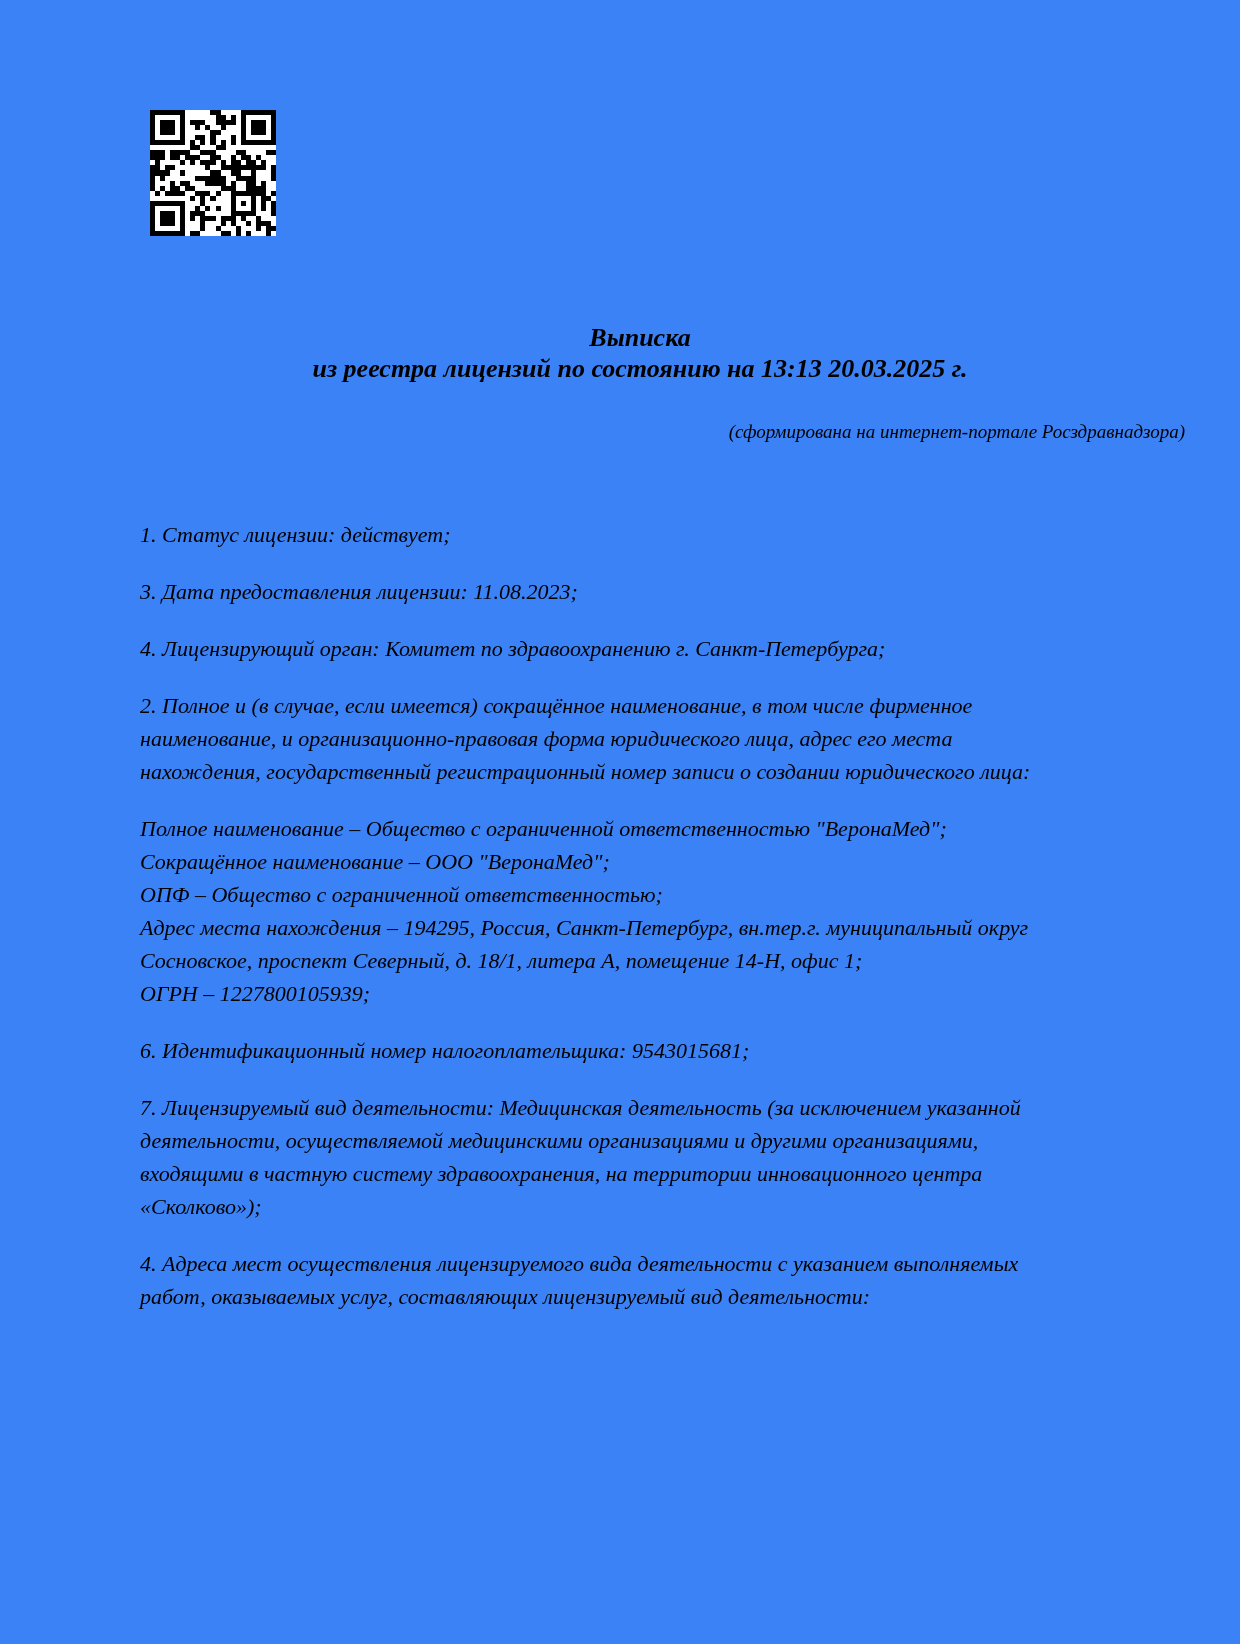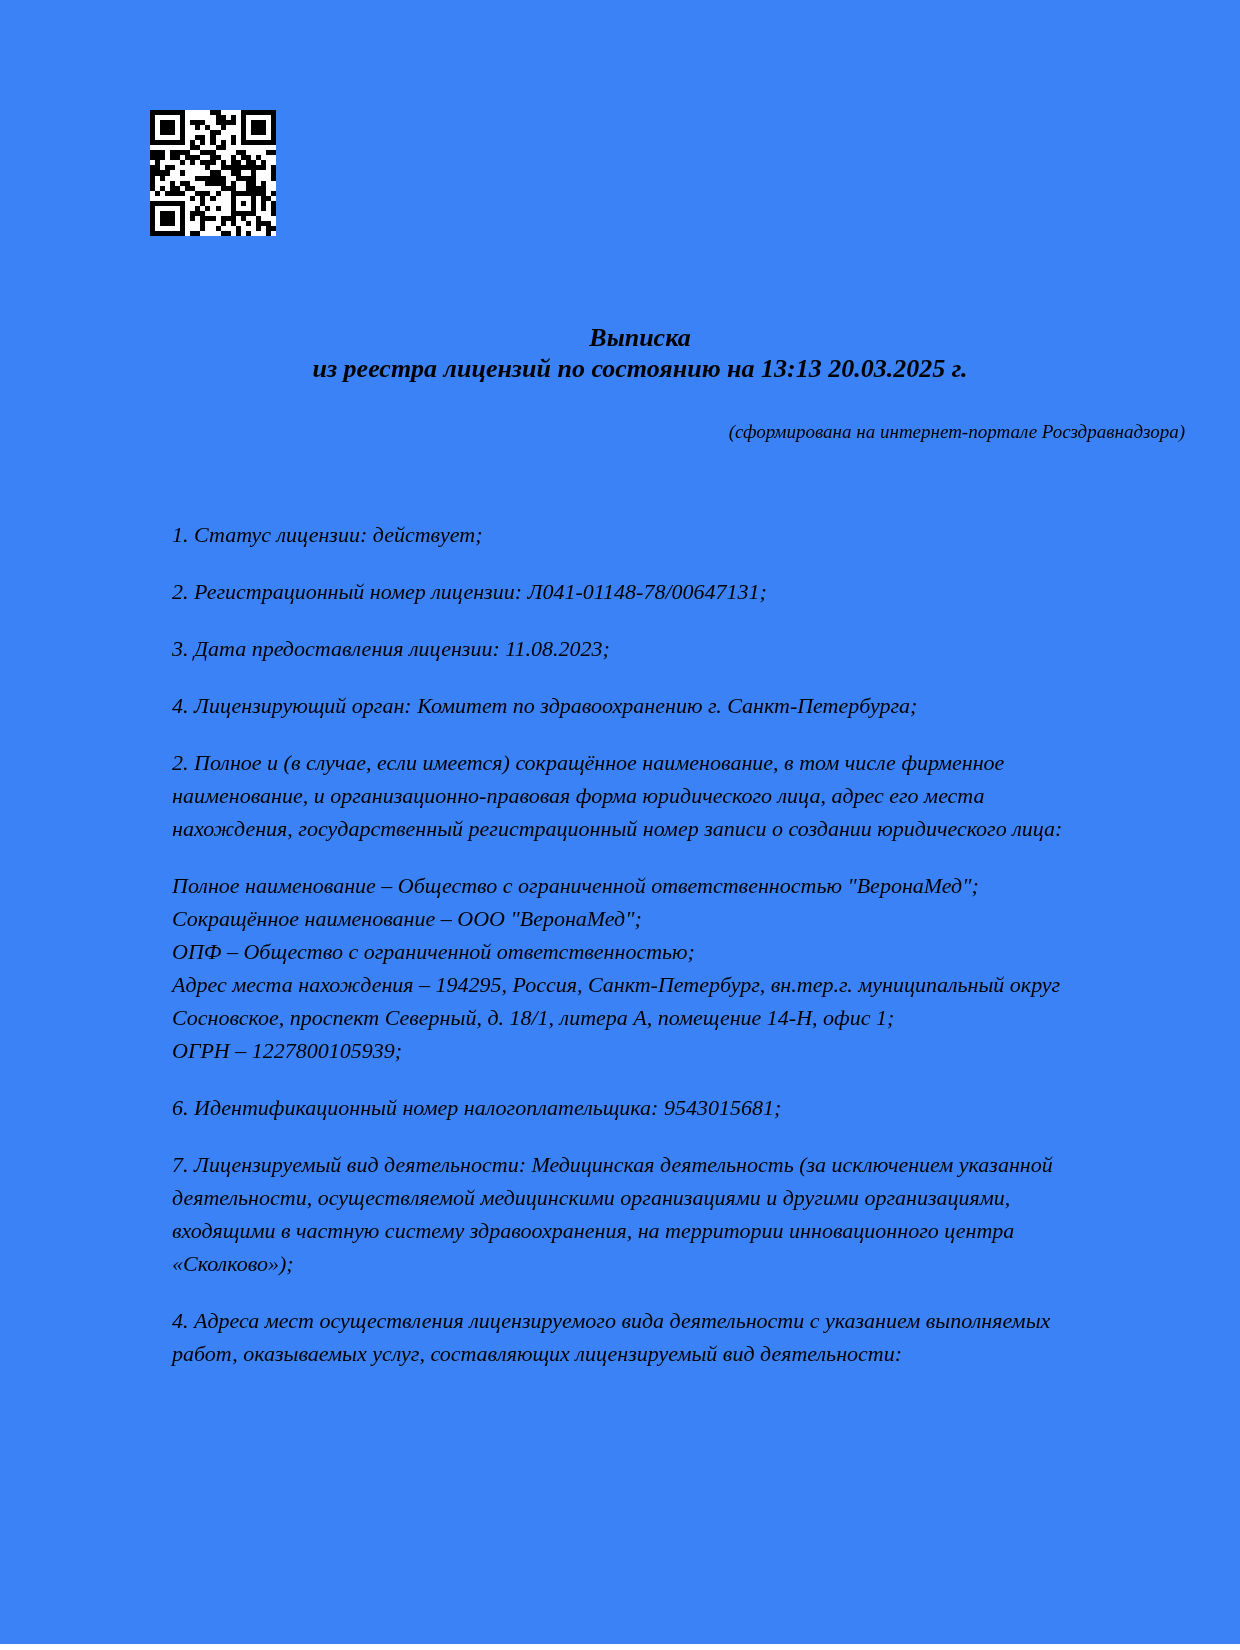--- a/index.html
+++ b/index.html
@@ -54,21 +54,20 @@
     text-align: right;
     font-size: 19px;
     line-height: 24px;
     margin-top: 6px;
   }
   .paras {
     position: absolute;
     top: 518px;
     left: 0;
     width: 1060px;
-    margin-left: 32px;
   }
   .paras p {
     margin: 0 0 24px 0;
     font-size: 22px;
     line-height: 33px;
     white-space: pre-line;
   }
 </style>
 </head>
 <body>
@@ -307,21 +306,20 @@
 
     <div class="title-block">
       <div>Выписка</div>
       <div>из реестра лицензий по состоянию на 13:13 20.03.2025 г.</div>
     </div>
 
     <div class="subtitle">(сформирована на интернет-портале Росздравнадзора)</div>
 
     <div class="paras">
       <p>1. Статус лицензии: действует;</p>
-      <p>2. Регистрационный номер лицензии: Л041-01148-78/00647131;</p>
       <p>3. Дата предоставления лицензии: 11.08.2023;</p>
       <p>4. Лицензирующий орган: Комитет по здравоохранению г. Санкт-Петербурга;</p>
       <p>2. Полное и (в случае, если имеется) сокращённое наименование, в том числе фирменное
 наименование, и организационно-правовая форма юридического лица, адрес его места
 нахождения, государственный регистрационный номер записи о создании юридического лица:</p>
       <p>Полное наименование – Общество с ограниченной ответственностью "ВеронаМед";
 Сокращённое наименование – ООО "ВеронаМед";
 ОПФ – Общество с ограниченной ответственностью;
 Адрес места нахождения – 194295, Россия, Санкт-Петербург, вн.тер.г. муниципальный округ
 Сосновское, проспект Северный, д. 18/1, литера А, помещение 14-Н, офис 1;

